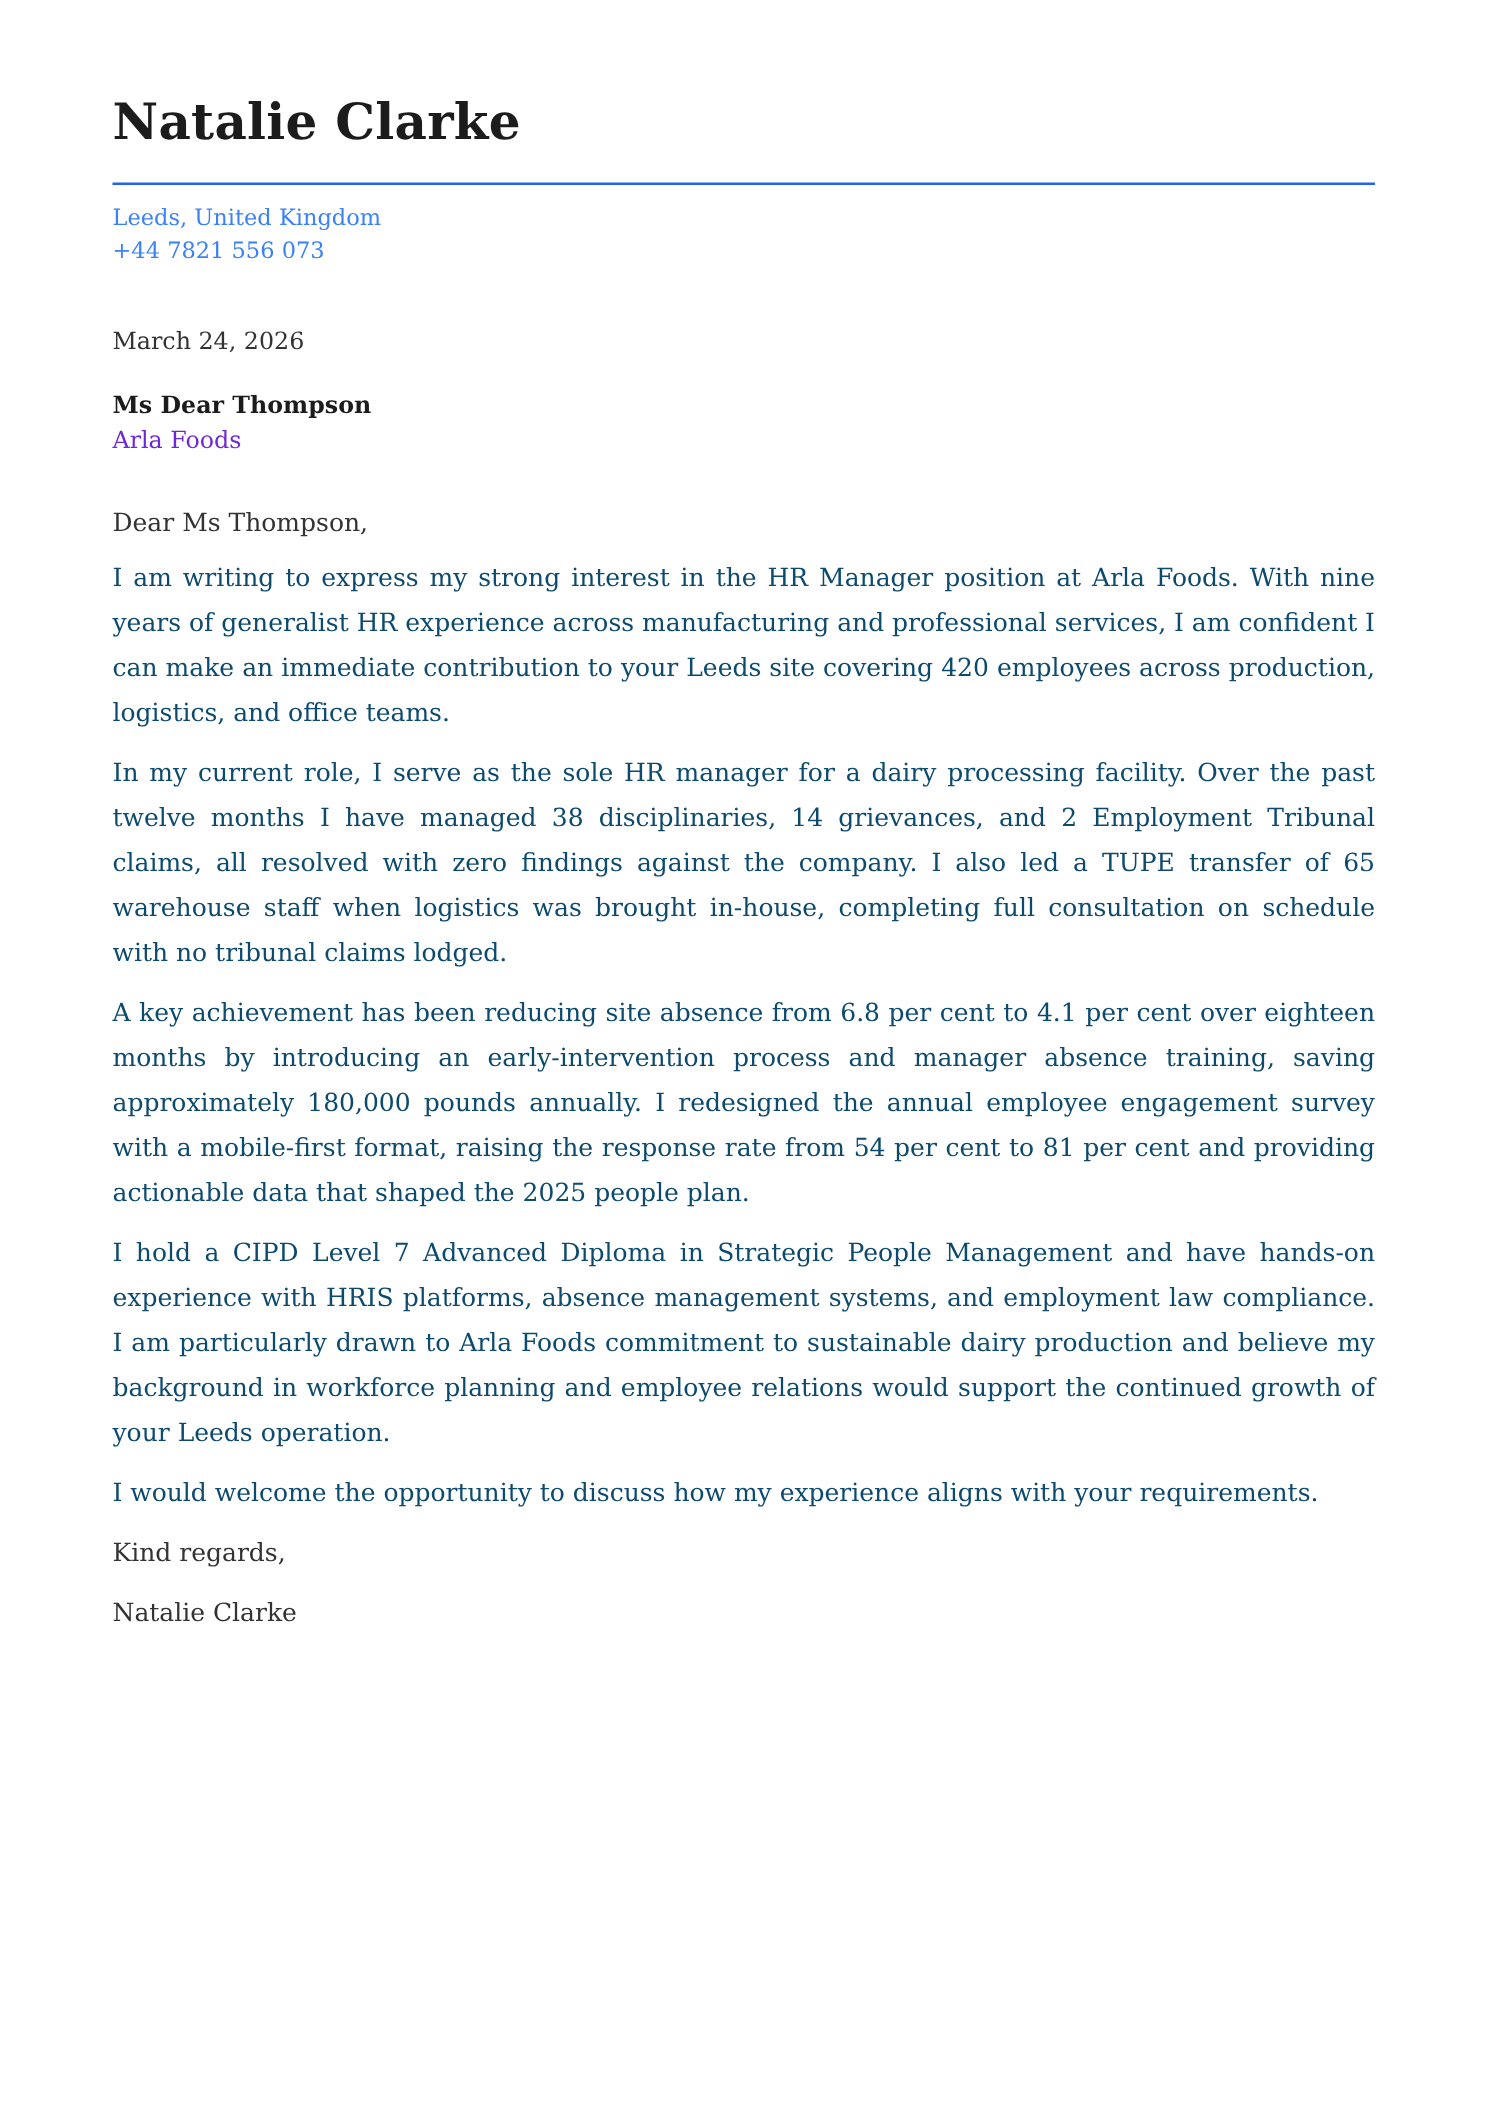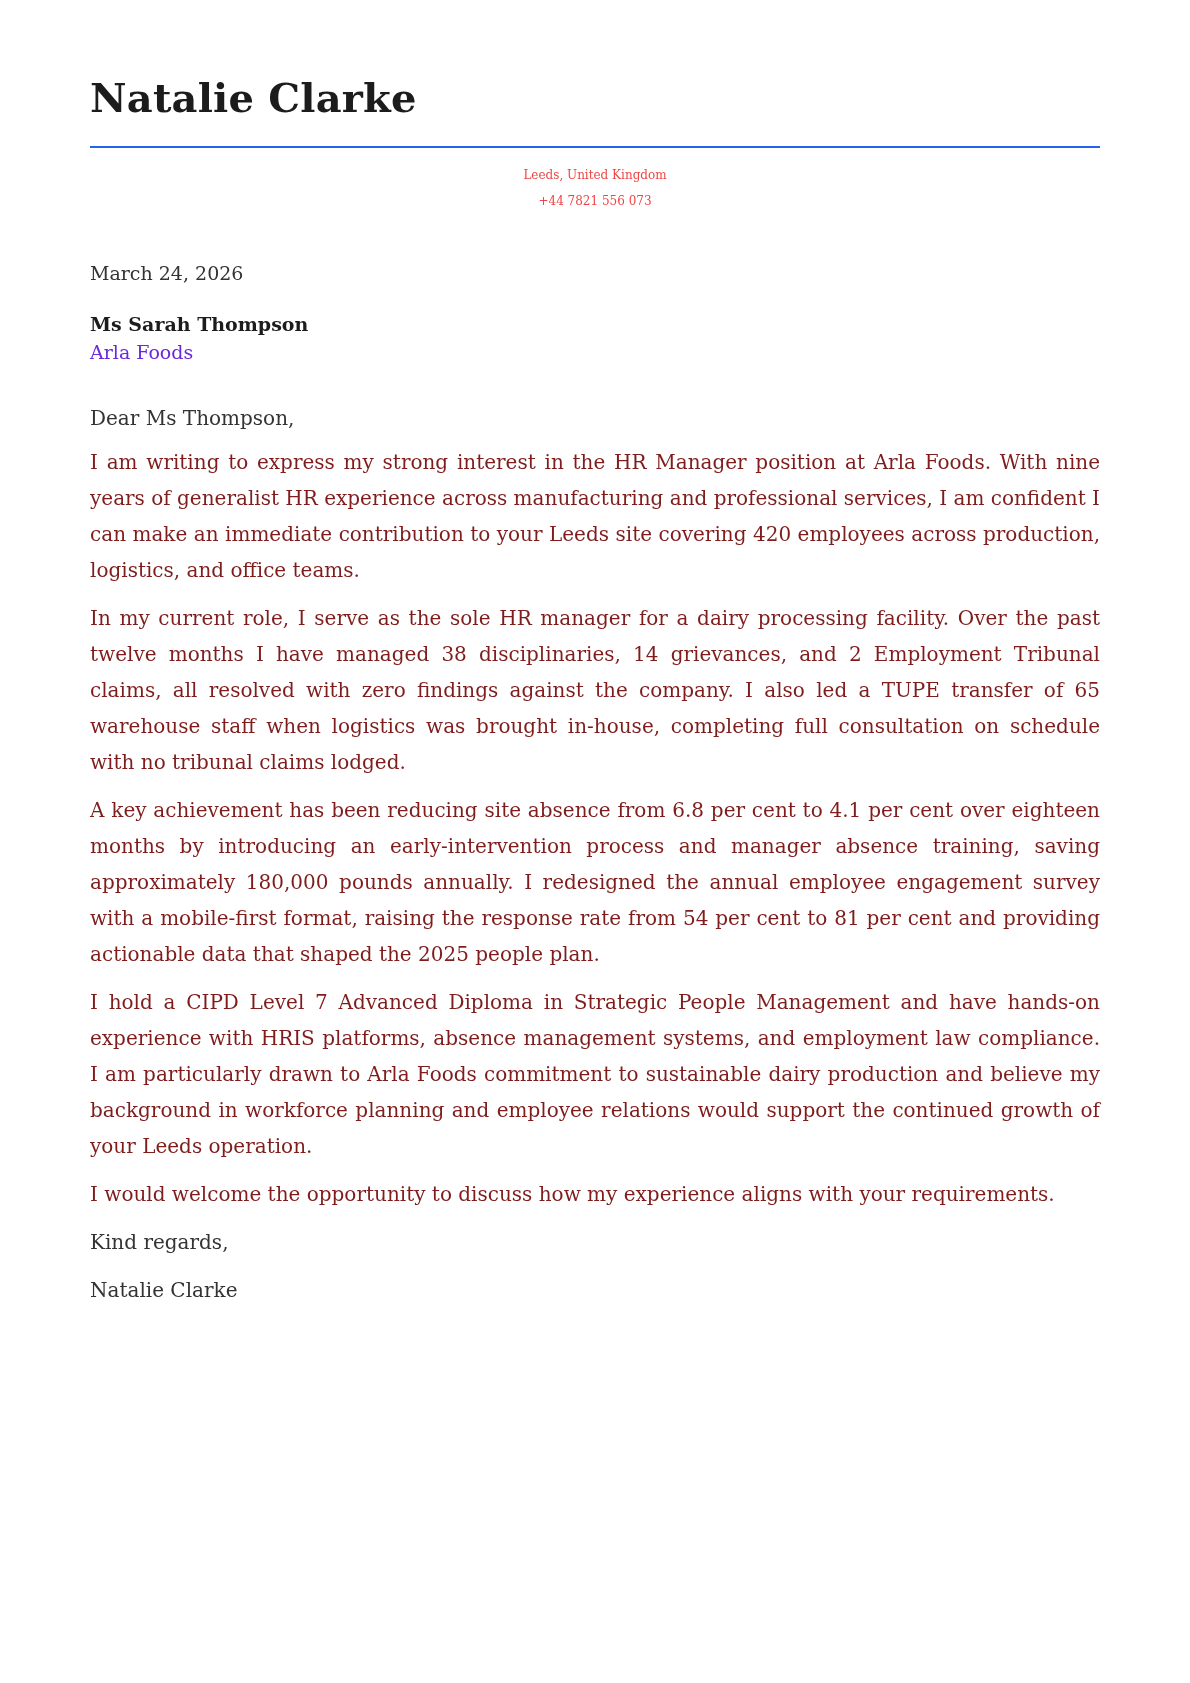--- a/index.html
+++ b/index.html
@@ -35,24 +35,23 @@
     line-height: 1.3;
   }
   .divider {
     margin: 24px 0 0 0;
     border: none;
     border-top: 2px solid #2563eb;
     height: 0;
   }
   .contact-block {
     margin-top: 14px;
-    font-size: 12px;
+    font-size: 18px;
     line-height: 26px;
-    color: #ef4444;
-    text-align: center;
+    color: #3b82f6;
   }
   .date-line {
     margin-top: 48px;
     font-size: 19px;
     color: #333333;
   }
   .recipient-block {
     margin-top: 26px;
     font-size: 19px;
     line-height: 28px;
@@ -68,21 +67,21 @@
     margin: 34px 0 0 0;
     font-size: 20px;
     line-height: 36px;
     color: #333333;
   }
   .body-paragraph {
     margin: 8px 0 12px 0;
     font-size: 20px;
     line-height: 36px;
     text-align: justify;
-    color: #7f1d1d;
+    color: #0c4a6e;
   }
   .closing-line, .signature-line {
     margin: 12px 0 12px 0;
     font-size: 20px;
     line-height: 36px;
     color: #333333;
   }
 </style>
 </head>
 <body>
@@ -95,21 +94,21 @@
   </header>
 
   <section class="contact-block">
     <div>Leeds, United Kingdom</div>
     <div>+44 7821 556 073</div>
   </section>
 
   <section>
     <div class="date-line">March 24, 2026</div>
     <div class="recipient-block">
-      <div class="recipient-name">Ms Sarah Thompson</div>
+      <div class="recipient-name">Ms Dear Thompson</div>
       <div class="recipient-company">Arla Foods</div>
     </div>
   </section>
 
   <section>
     <p class="salutation">Dear Ms Thompson,</p>
     <p class="body-paragraph">I am writing to express my strong interest in the HR Manager position at Arla Foods. With nine years of generalist HR experience across manufacturing and professional services, I am confident I can make an immediate contribution to your Leeds site covering 420 employees across production, logistics, and office teams.</p>
     <p class="body-paragraph">In my current role, I serve as the sole HR manager for a dairy processing facility. Over the past twelve months I have managed 38 disciplinaries, 14 grievances, and 2 Employment Tribunal claims, all resolved with zero findings against the company. I also led a TUPE transfer of 65 warehouse staff when logistics was brought in-house, completing full consultation on schedule with no tribunal claims lodged.</p>
     <p class="body-paragraph">A key achievement has been reducing site absence from 6.8 per cent to 4.1 per cent over eighteen months by introducing an early-intervention process and manager absence training, saving approximately 180,000 pounds annually. I redesigned the annual employee engagement survey with a mobile-first format, raising the response rate from 54 per cent to 81 per cent and providing actionable data that shaped the 2025 people plan.</p>
     <p class="body-paragraph">I hold a CIPD Level 7 Advanced Diploma in Strategic People Management and have hands-on experience with HRIS platforms, absence management systems, and employment law compliance. I am particularly drawn to Arla Foods commitment to sustainable dairy production and believe my background in workforce planning and employee relations would support the continued growth of your Leeds operation.</p>

